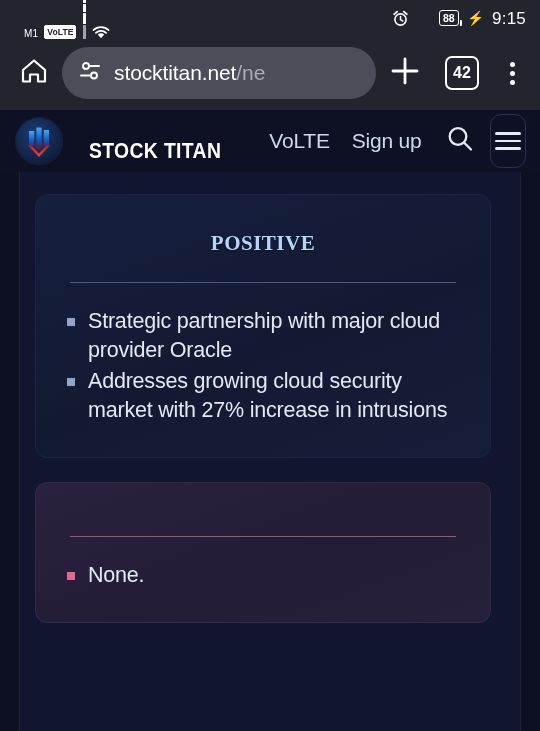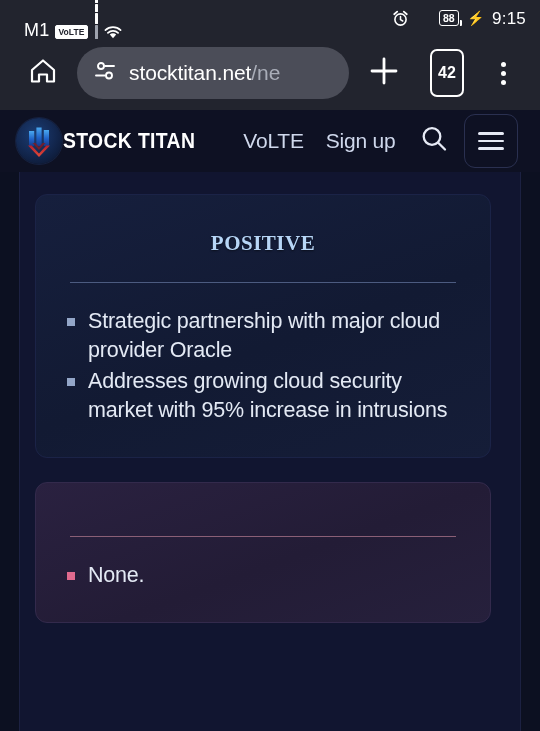--- a/index.html
+++ b/index.html
@@ -14,21 +14,21 @@
   
   .statusbar{
     height:36px; width:540px;
     background:#22242e;
     display:flex; align-items:center; justify-content:space-between;
     padding:0 14px 0 24px;
     color:#ffffff;
   }
   .sb-left{ display:flex; align-items:flex-end; gap:6px; }
   .sb-right{ display:flex; align-items:center; gap:7px; }
-  .carrier{ font-size:18px; letter-spacing:.2px; line-height:1; }
+  .carrier{ font-size:10px; letter-spacing:.2px; line-height:1; }
   .volte{
     border:1.6px solid #fff; border-radius:2px;
     font-size:8.5px; font-weight:bold; line-height:1;
     padding:2px 2px 1.5px 2px; letter-spacing:.1px;
     background:#fff; color:#22242e;
   }
   .sig{ display:flex; align-items:flex-end; gap:1px; position:relative; padding-left:1px;flex-direction:column;}
   .sig .g{ position:absolute; top:-6px; left:0; font-size:8px; font-weight:bold; line-height:1;}
   .sig i{ display:block; width:3px; background:#fff; border-radius:.5px; }
   .sig i:nth-child(2){height:5px;}
@@ -48,60 +48,60 @@
   }
   .batt-cap{ width:2px; height:6px; background:#fff; margin-left:1px; border-radius:0 1px 1px 0;}
   .bolt{ font-size:14px; line-height:1; margin-left:-1px;}
   .clock{ font-size:17px; line-height:1; letter-spacing:.2px;}
 
   
   .browserbar{
     height:74px; width:540px;
     background:#22242e;
     display:flex; align-items:center;
-    padding:0 15px;
-    gap:6px;
+    padding:0 6px;
+    gap:0;
   }
   .home-btn{ width:56px; display:flex; align-items:center; justify-content:center; }
   .omnibox{
     flex:1; height:52px;
     background:#4b4d58;
     border-radius:26px;
     display:flex; align-items:center;
     padding:0 16px; gap:12px;
     overflow:hidden;
     min-width:0;
   }
   .omni-url{
     font-size:21px; color:#ffffff; white-space:nowrap;
     letter-spacing:-.1px;
   }
   .omni-url .dim{ color:#a9adb8; }
   .plus-btn{ width:58px; display:flex; align-items:center; justify-content:center; }
   .tabs-btn{ width:56px; display:flex; align-items:center; justify-content:center; }
   .tabcount{
-    width:34px; height:48px;
+    width:34px; height:34px;
     border:2.6px solid #fff; border-radius:7px;
     display:flex; align-items:center; justify-content:center;
     font-size:16px; font-weight:bold; color:#fff;
   }
   .menu-btn{ width:44px; display:flex; align-items:center; justify-content:center; }
   .dots{ display:flex; flex-direction:column; gap:4px; }
   .dots span{ width:5px; height:5px; border-radius:50%; background:#fff; display:block;}
 
   
   .siteheader{
     height:62px; width:540px;
     background:#0e1123;
     display:flex; align-items:center;
     padding:0 14px 0 16px;
     gap:0;
     position:relative;
   }
-  .logo-wrap{ display:flex; align-items:center; gap:1px; }
+  .logo-wrap{ display:flex; align-items:flex-end; gap:27px; }
   .logo-circle{
     width:46px; height:46px; border-radius:50%;
     background:radial-gradient(circle at 42% 36%, #1b3d74 0%, #142a54 45%, #0a1228 100%);
     display:flex; align-items:flex-start; justify-content:center;
     overflow:hidden; position:relative;
     box-shadow:0 0 0 1px #16213f;
   }
   .brand{
     font-size:22px; font-weight:bold; color:#ffffff;
     letter-spacing:.4px; font-family:"Liberation Sans", sans-serif;
@@ -325,21 +325,21 @@
   <div class="scroll-edge" style="left:19px;"></div>
   <div class="scroll-edge" style="right:19px;"></div>
 
   <div class="content-col">
 
     <div class="card positive">
       <div class="card-title">Positive</div>
       <div class="divider"></div>
       <ul class="bullets">
         <li>Strategic partnership with major cloud provider Oracle</li>
-        <li>Addresses growing cloud security market with 95% increase in intrusions</li>
+        <li>Addresses growing cloud security market with 27% increase in intrusions</li>
       </ul>
     </div>
 
     <div class="card negative">
       <div class="divider"></div>
       <ul class="bullets">
         <li>None.</li>
       </ul>
     </div>
 

